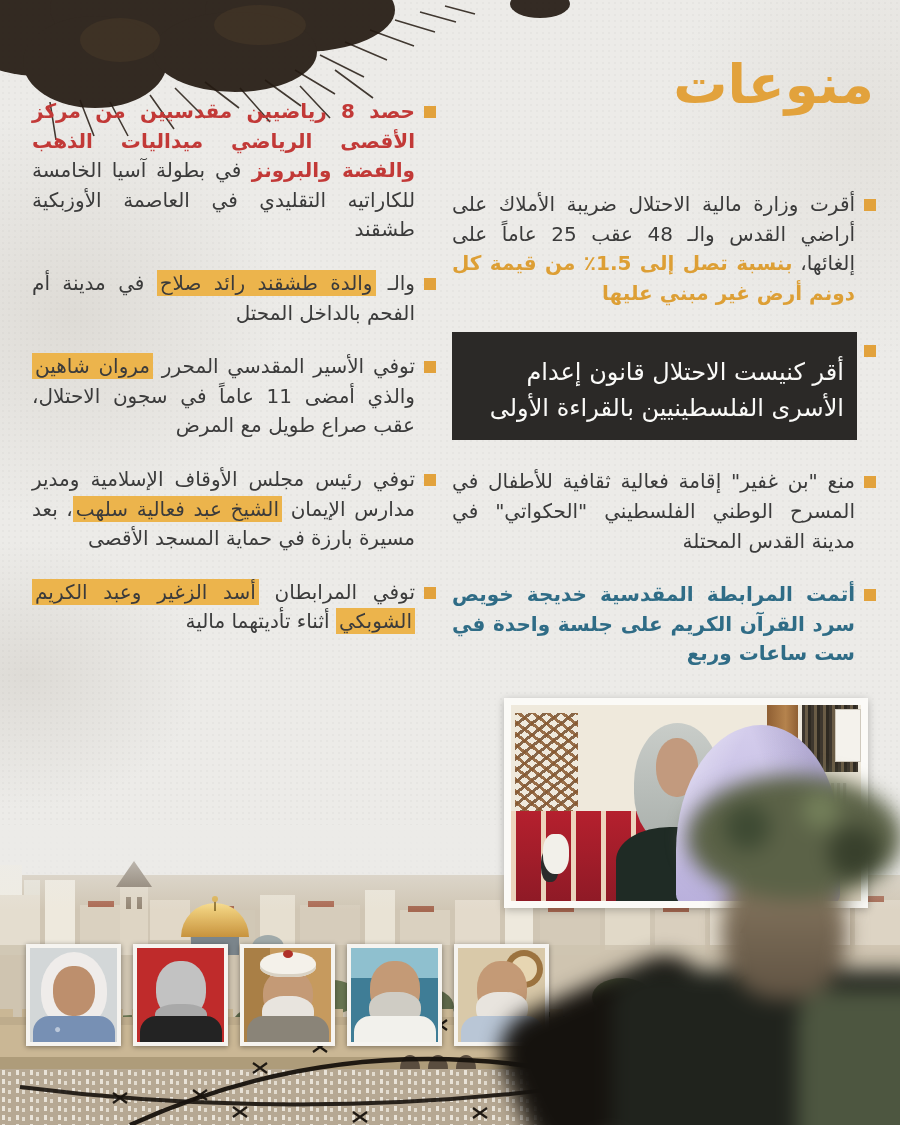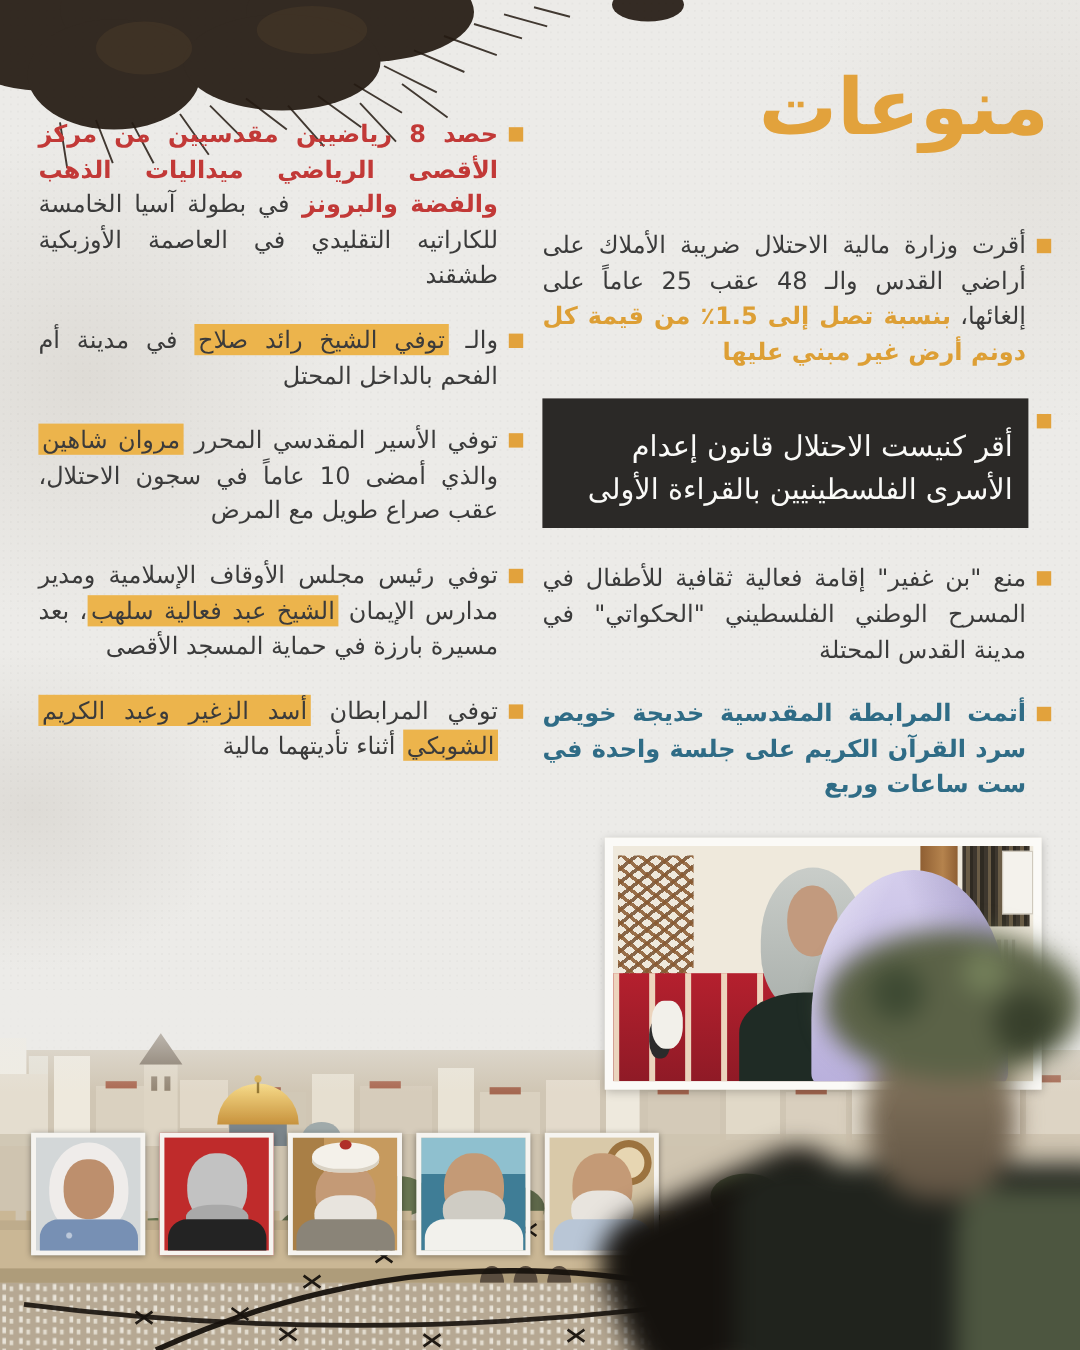--- a/index.html
+++ b/index.html
@@ -11,21 +11,21 @@
     background-image:
       radial-gradient(ellipse at 8% 28%, rgba(180,172,160,.25), transparent 18%),
       radial-gradient(ellipse at 3% 60%, rgba(170,162,150,.22), transparent 14%),
       radial-gradient(ellipse at 96% 12%, rgba(190,182,170,.18), transparent 16%),
       radial-gradient(rgba(0,0,0,.028) 1px, transparent 1px);
     background-size:auto,auto,auto,6px 6px;
   }
   
   .page-title{
     position:absolute; top:58px; right:26px;
-    font-size:65px; font-weight:bold; color:#E2A23C; line-height:1;
+    font-size:54px; font-weight:bold; color:#E2A23C; line-height:1;
   }
   
   .col-right{ position:absolute; top:190px; right:24px; width:424px; z-index:3;}
   .col-left { position:absolute; top:97px;  left:32px;  width:404px; z-index:3;}
   .item{ display:flex; gap:9px; margin-bottom:24px; }
   .bullet{
     flex:none; width:12px; height:12px; background:#E2A23C; margin-top:9px;
   }
   .para{
     margin:0; font-size:20px; line-height:1.48; color:#3B3B3B;
@@ -322,28 +322,28 @@
       <span class="bullet"></span>
       <p class="para">
         <span class="seg-red">حصد 8 رياضيين مقدسيين من مركز الأقصى الرياضي ميداليات الذهب والفضة والبرونز </span><span>في بطولة آسيا الخامسة للكاراتيه التقليدي في العاصمة الأوزبكية طشقند</span>
       </p>
     </div>
 
 
     <div class="item">
       <span class="bullet"></span>
       <p class="para">
-        <span>والـ </span><span class="seg-hl">توفي الشيخ رائد صلاح</span><span> في مدينة أم الفحم بالداخل المحتل</span>
-      </p>
-    </div>
-
-    <div class="item">
-      <span class="bullet"></span>
-      <p class="para">
-        <span>توفي الأسير المقدسي المحرر </span><span class="seg-hl">مروان شاهين</span><span> والذي أمضى 10 عاماً في سجون الاحتلال، عقب صراع طويل مع المرض</span>
+        <span>والـ </span><span class="seg-hl">والدة طشقند رائد صلاح</span><span> في مدينة أم الفحم بالداخل المحتل</span>
+      </p>
+    </div>
+
+    <div class="item">
+      <span class="bullet"></span>
+      <p class="para">
+        <span>توفي الأسير المقدسي المحرر </span><span class="seg-hl">مروان شاهين</span><span> والذي أمضى 11 عاماً في سجون الاحتلال، عقب صراع طويل مع المرض</span>
       </p>
     </div>
 
     <div class="item">
       <span class="bullet"></span>
       <p class="para">
         <span>توفي رئيس مجلس الأوقاف الإسلامية ومدير مدارس الإيمان </span><span class="seg-hl">الشيخ عبد فعالية سلهب</span><span>، بعد مسيرة بارزة في حماية المسجد الأقصى</span>
       </p>
     </div>
 

